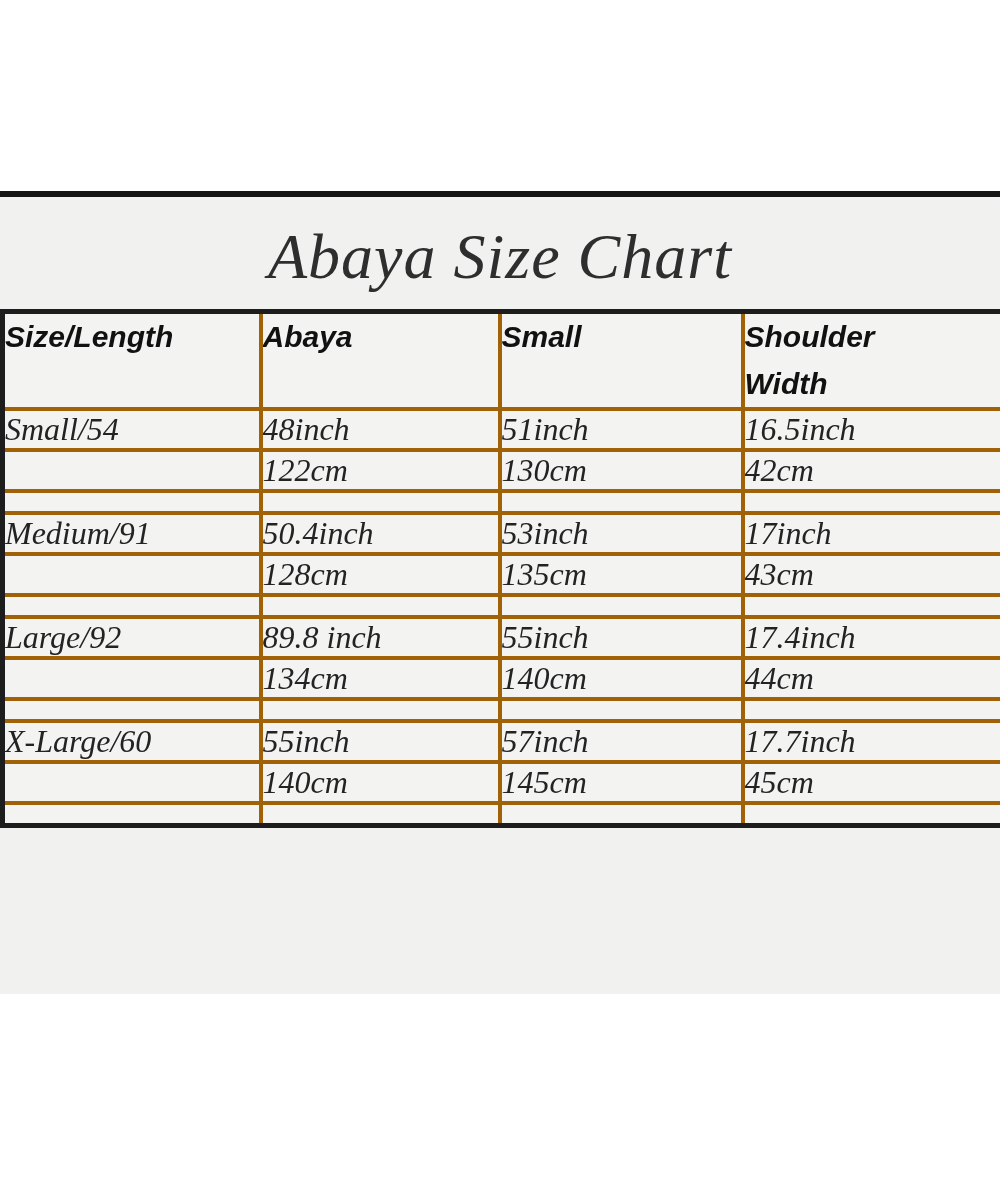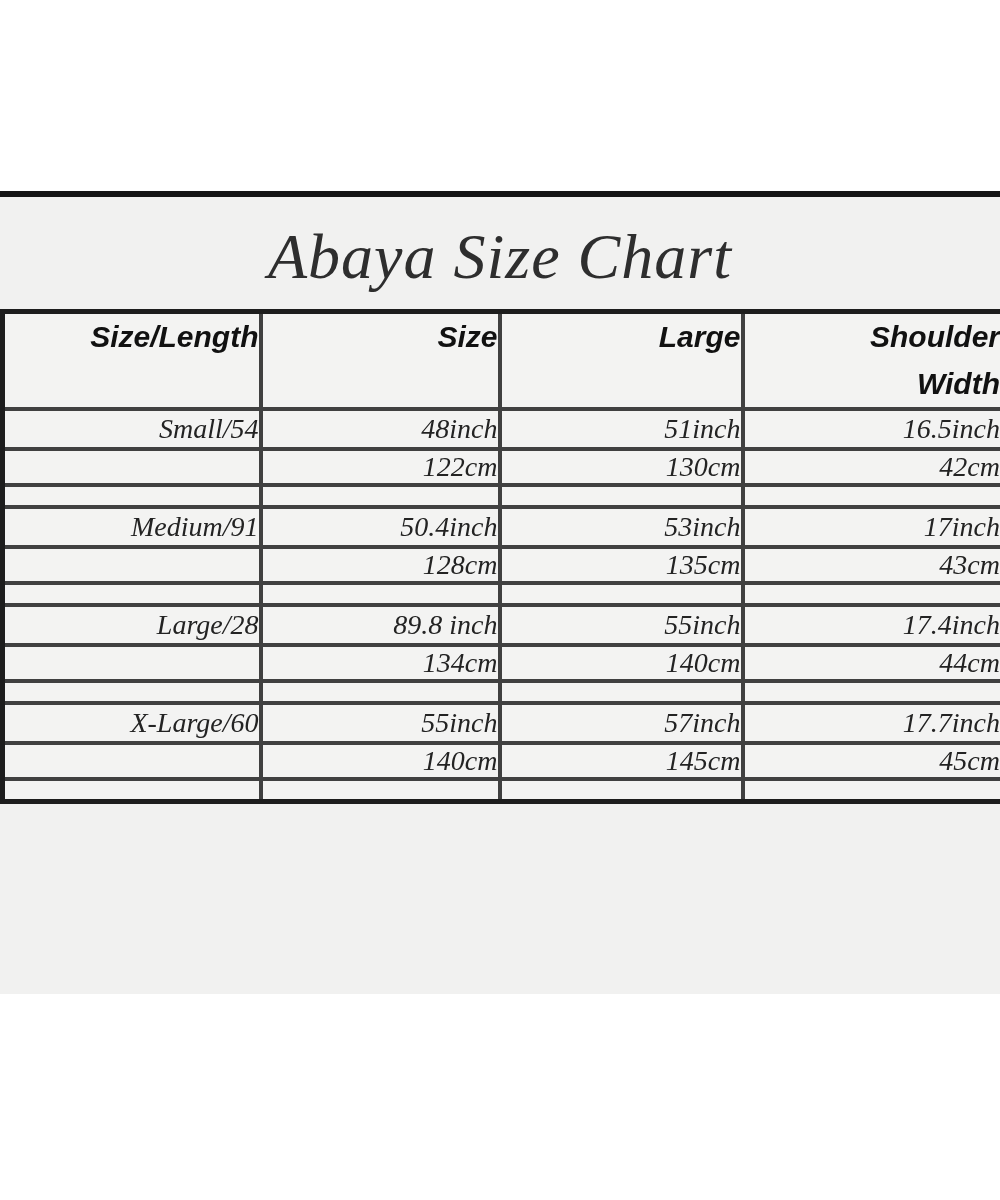--- a/index.html
+++ b/index.html
@@ -38,22 +38,22 @@
   }
   table.size-chart {
     position: absolute;
     left: 0; top: 300px;
     width: 1000px;
     border-collapse: collapse;
     table-layout: fixed;
     background: #f3f3f2;
   }
   table.size-chart th, table.size-chart td {
-    border: 4px solid #404040;
-    text-align: right;
+    border: 4px solid #a16207;
+    text-align: left;
     overflow: hidden;
     padding: 0;
   }
   table.size-chart { border: 5px solid #1d1d1d; }
   th.col-hdr {
     font-family: "Liberation Sans", sans-serif;
     font-style: italic;
     font-weight: bold;
     font-size: 30px;
     line-height: 1.55;
@@ -62,21 +62,21 @@
     padding-top: 8px;
     height: 86px;
   }
   .hdr-wrap { display: inline-block; max-width: 175px; font-style: italic; }
   tr.row-inch  { height: 40px; }
   tr.row-cm    { height: 36px; }
   tr.row-blank { height: 22px; }
   td.cell {
     font-family: "Liberation Serif", serif;
     font-style: italic;
-    font-size: 28px;
+    font-size: 32px;
     color: #232323;
     vertical-align: middle;
   }
 </style>
 </head>
 <body>
 
 <div class="page">
 
   <div class="top-rule"></div>
@@ -88,22 +88,22 @@
   <table class="size-chart">
     <colgroup>
       <col style="width:258px">
       <col style="width:239px">
       <col style="width:243px">
       <col style="width:260px">
     </colgroup>
     <tbody>
       <tr>
         <th class="col-hdr">Size/Length</th>
-        <th class="col-hdr">Size</th>
-        <th class="col-hdr">Large</th>
+        <th class="col-hdr">Abaya</th>
+        <th class="col-hdr">Small</th>
         <th class="col-hdr"><span class="hdr-wrap">Shoulder Width</span></th>
       </tr>
 
       <tr class="row-inch">
         <td class="cell">Small/54</td>
         <td class="cell">48inch</td>
         <td class="cell">51inch</td>
         <td class="cell">16.5inch</td>
       </tr>
       <tr class="row-cm">
@@ -132,21 +132,21 @@
         <td class="cell">43cm</td>
       </tr>
       <tr class="row-blank">
         <td class="cell"></td>
         <td class="cell"></td>
         <td class="cell"></td>
         <td class="cell"></td>
       </tr>
 
       <tr class="row-inch">
-        <td class="cell">Large/28</td>
+        <td class="cell">Large/92</td>
         <td class="cell">89.8 inch</td>
         <td class="cell">55inch</td>
         <td class="cell">17.4inch</td>
       </tr>
       <tr class="row-cm">
         <td class="cell"></td>
         <td class="cell">134cm</td>
         <td class="cell">140cm</td>
         <td class="cell">44cm</td>
       </tr>

